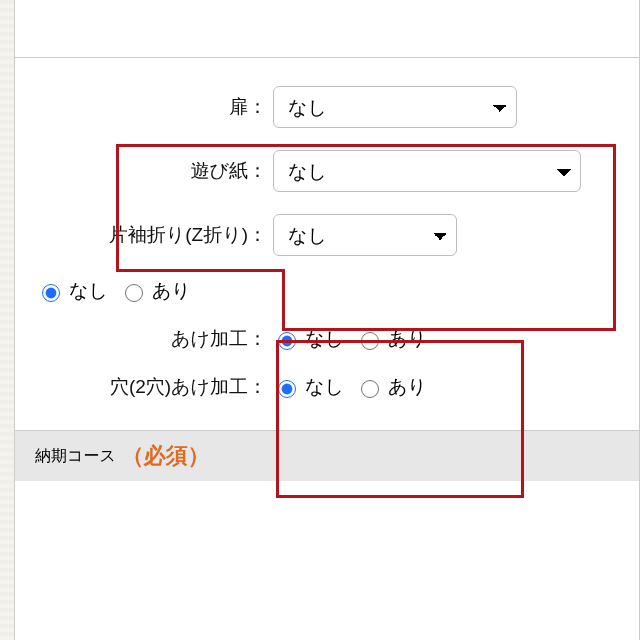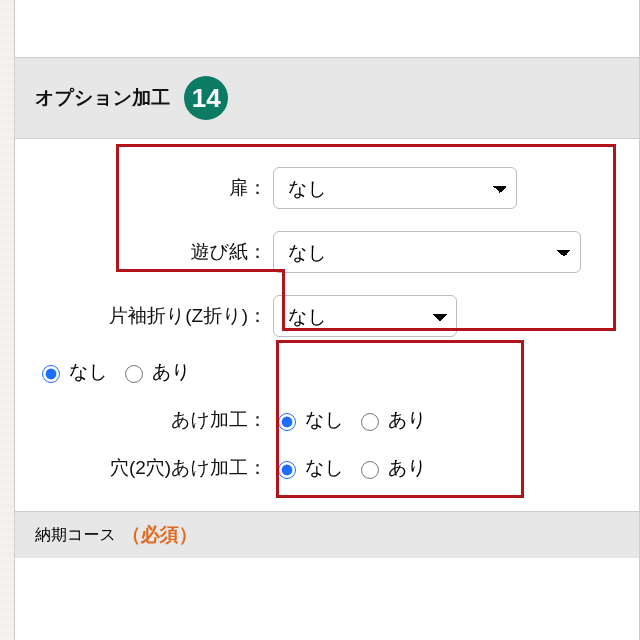--- a/index.html
+++ b/index.html
@@ -22,34 +22,30 @@
   .radio-pair{display:flex;align-items:center;gap:12px;font-size:19px}
   .radio-pair label{display:flex;align-items:center;gap:6px}
   .radio-pair input[type=radio]{width:18px;height:18px;accent-color:#1b6eff}
   
   .redbox{position:absolute;border:3px solid #b3131b;pointer-events:none}
   .rb1{left:116px;top:144px;width:500px;height:128px;border-bottom:none}
   .rb1b{left:282px;top:269px;width:334px;height:62px;border-top:none}
   .rb1c{left:116px;top:269px;width:169px;height:3px;background:#b3131b;border:none}
   .rb2{left:276px;top:340px;width:248px;height:158px}
   .section-header2{background:#e7e7e7;border-top:1px solid #ccc;padding:10px 20px;display:flex;align-items:center}
-  .required{color:#e06a1f;font-weight:700;font-size:19px;margin-left:6px}
+  .required{color:#e06a1f;font-weight:700;font-size:22px;margin-left:6px}
 </style>
 </head>
 <body>
 
 <div class="viewport">
   <div class="stripe"></div>
   <div class="panel">
     <div class="blank-top"></div>
 
-    <div class="section-header">
-      <span class="title">オプション加工</span>
-      <span class="badge">14</span>
-    </div>
 
     <div class="body">
       <div class="rowset">
 
         <div class="row">
           <span class="label"><span>扉</span><span>：</span></span>
           <select class="sel-tobira">
             <option>なし</option>
           </select>
         </div>

